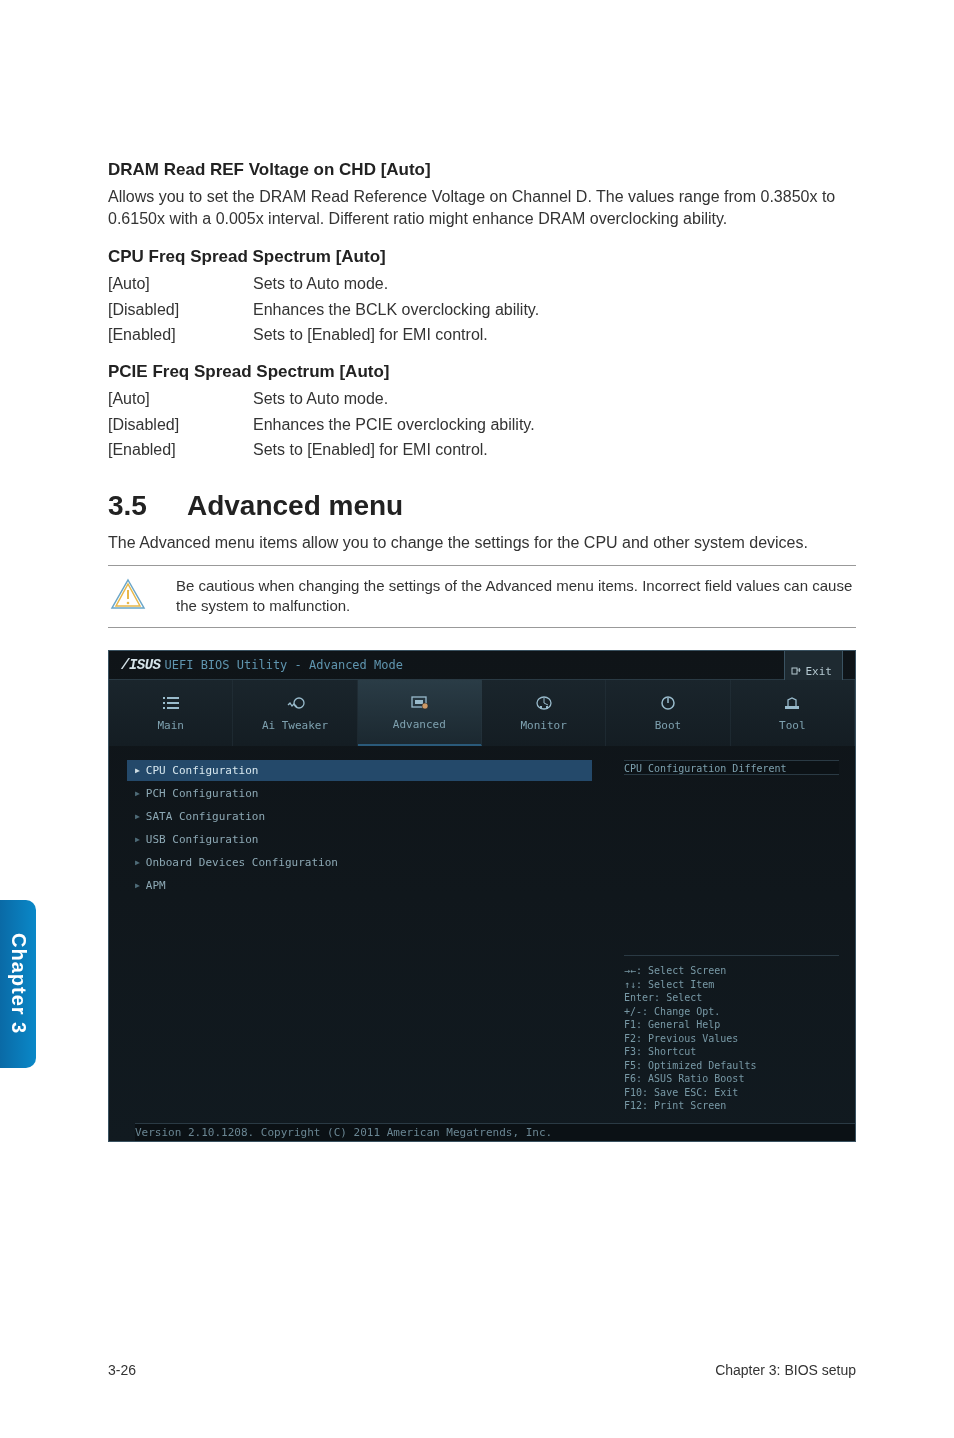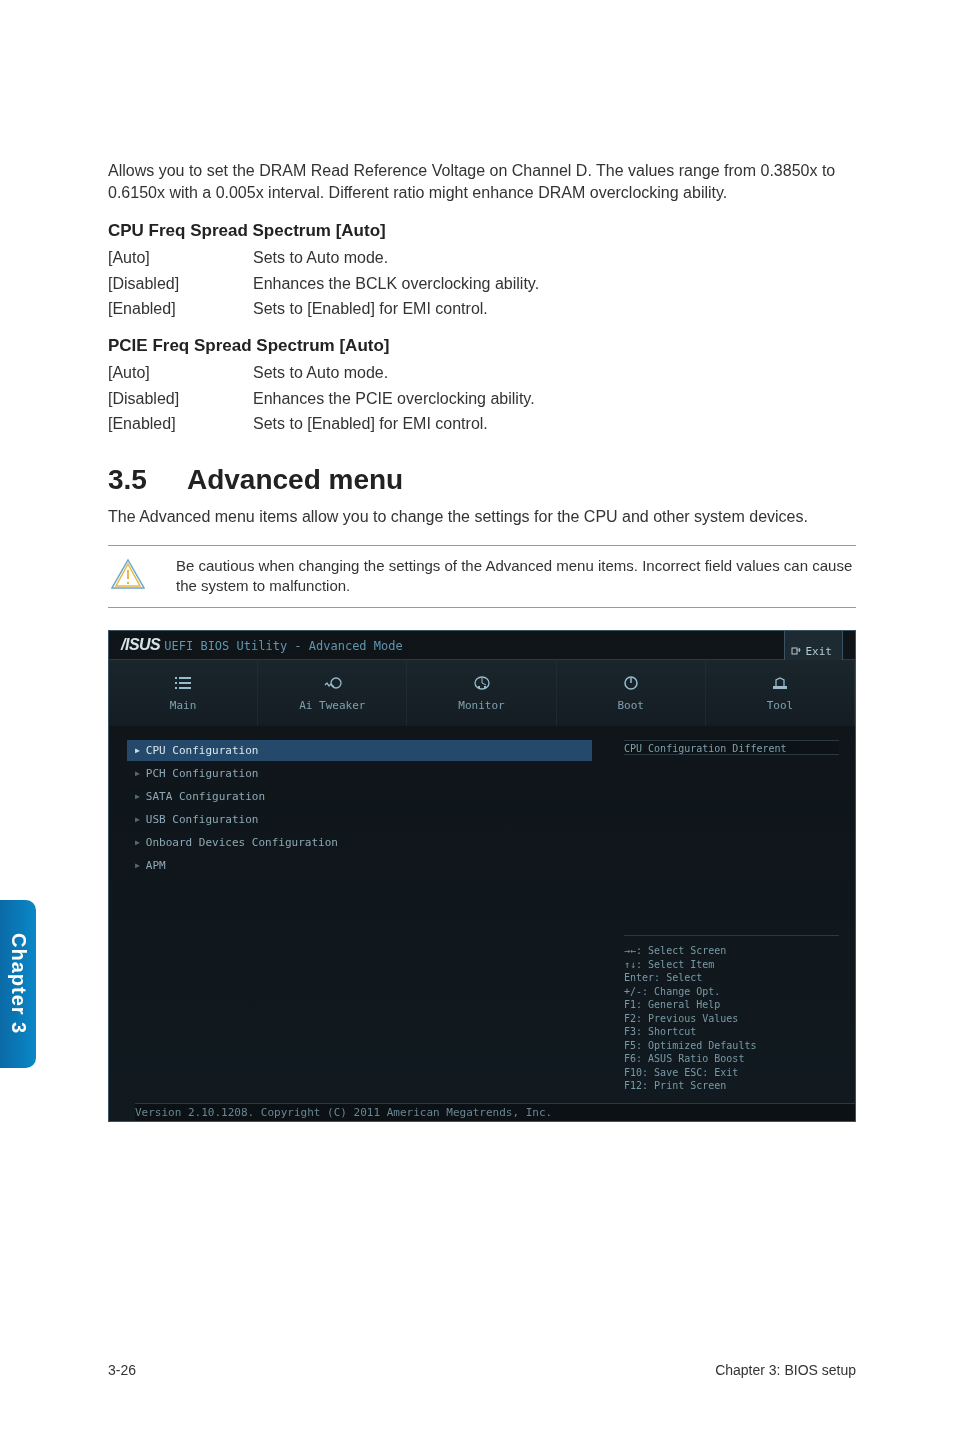--- a/index.html
+++ b/index.html
@@ -85,25 +85,25 @@
     justify-content: space-between;
     padding: 0 12px;
     border-bottom: 1px solid #2a3a44;
   }
   .bios-title-left {
     display: flex;
     align-items: baseline;
     gap: 4px;
   }
   .asus-logo {
-    font-family: Liberation Sans, sans-serif;
+    font-family: Liberation Mono, monospace;
     font-weight: bold;
     font-style: italic;
     color: #d6e4ea;
-    font-size: 16px;
+    font-size: 14px;
     letter-spacing: -0.5px;
   }
   .bios-title-text { color: #5f95af; font-size: 12px; }
   .exit-btn {
     background: #1e2a31;
     border: 1px solid #3a5261;
     padding: 16px 10px 2px 6px;
     color: #b5c9d1;
     display: flex;
     align-items: center;
@@ -222,20 +222,21 @@
 </style>
 </head>
 <body>
 
 <div class="side-tab">
   <span>Chapter 3</span>
 </div>
 
 <div class="page">
 
+  <h3 class="subhead">DRAM Read REF Voltage on CHD [Auto]</h3>
   <p class="para">Allows you to set the DRAM Read Reference Voltage on Channel D. The values range from 0.3850x to 0.6150x with a 0.005x interval. Different ratio might enhance DRAM overclocking ability.</p>
 
   <h3 class="subhead">CPU Freq Spread Spectrum [Auto]</h3>
   <div class="opt-block" id="cpufreq-opts">
       <div class="opt-row">
         <div class="opt-key">[Auto]</div>
         <div class="opt-val">Sets to Auto mode.</div>
       </div>
       <div class="opt-row">
         <div class="opt-key">[Disabled]</div>
@@ -260,21 +261,21 @@
       <div class="opt-row">
         <div class="opt-key">[Enabled]</div>
         <div class="opt-val">Sets to [Enabled] for EMI control.</div>
       </div>
     </div>
 
   <h2 class="section-title">
     <span>3.5</span>
     <span>Advanced menu</span>
   </h2>
-  <p class="para" style="margin-bottom:18px">The Advanced menu items allow you to change the settings for the CPU and other system devices.</p>
+  <p class="para" style="margin-bottom:12px">The Advanced menu items allow you to change the settings for the CPU and other system devices.</p>
 
   <div class="warn-block">
     <div class="warn-icon">
       <svg width="36" height="32" viewBox="0 0 36 32">
         <polygon points="18,2 34,30 2,30" fill="none" stroke="#6aa6c8" stroke-width="1.5"></polygon>
         <polygon points="18,6 30,28 6,28" fill="none" stroke="#e8b84a" stroke-width="1.5"></polygon>
         <line x1="18" y1="12" x2="18" y2="21" stroke="#e8b84a" stroke-width="2"></line>
         <circle cx="18" cy="25" r="1.3" fill="#e8b84a"></circle>
       </svg>
     </div>
@@ -313,20 +314,30 @@
           <div>Main</div>
         </div>
         <div class="bios-tab">
           <div class="tab-icon">
             <svg width="20" height="16" viewBox="0 0 20 16">
               <path d="M3 10 L5 8 L7 11 L9 9 L12 12" fill="none" stroke="#9bc" stroke-width="1.3"></path>
               <ellipse cx="14" cy="8" rx="5" ry="5" fill="none" stroke="#9bc" stroke-width="1.3"></ellipse>
             </svg>
           </div>
           <div>Ai Tweaker</div>
+        </div>
+        <div class="bios-tab active">
+          <div class="tab-icon">
+            <svg width="20" height="16" viewBox="0 0 20 16">
+              <rect x="3" y="3" width="14" height="10" fill="none" stroke="#9bc" stroke-width="1.3"></rect>
+              <rect x="6" y="6" width="8" height="4" fill="#9bc"></rect>
+              <circle cx="16" cy="12" r="3" fill="#c96" stroke="#222" stroke-width="0.5"></circle>
+            </svg>
+          </div>
+          <div>Advanced</div>
         </div>
         <div class="bios-tab">
           <div class="tab-icon">
             <svg width="20" height="16" viewBox="0 0 20 16">
               <ellipse cx="10" cy="8" rx="7" ry="6" fill="none" stroke="#9bc" stroke-width="1.3"></ellipse>
               <path d="M10 8 L10 3 M10 8 L14 10" stroke="#9bc" stroke-width="1"></path>
               <rect x="6" y="11" width="2" height="3" fill="#9bc"></rect>
               <rect x="12" y="11" width="2" height="3" fill="#9bc"></rect>
             </svg>
           </div>

